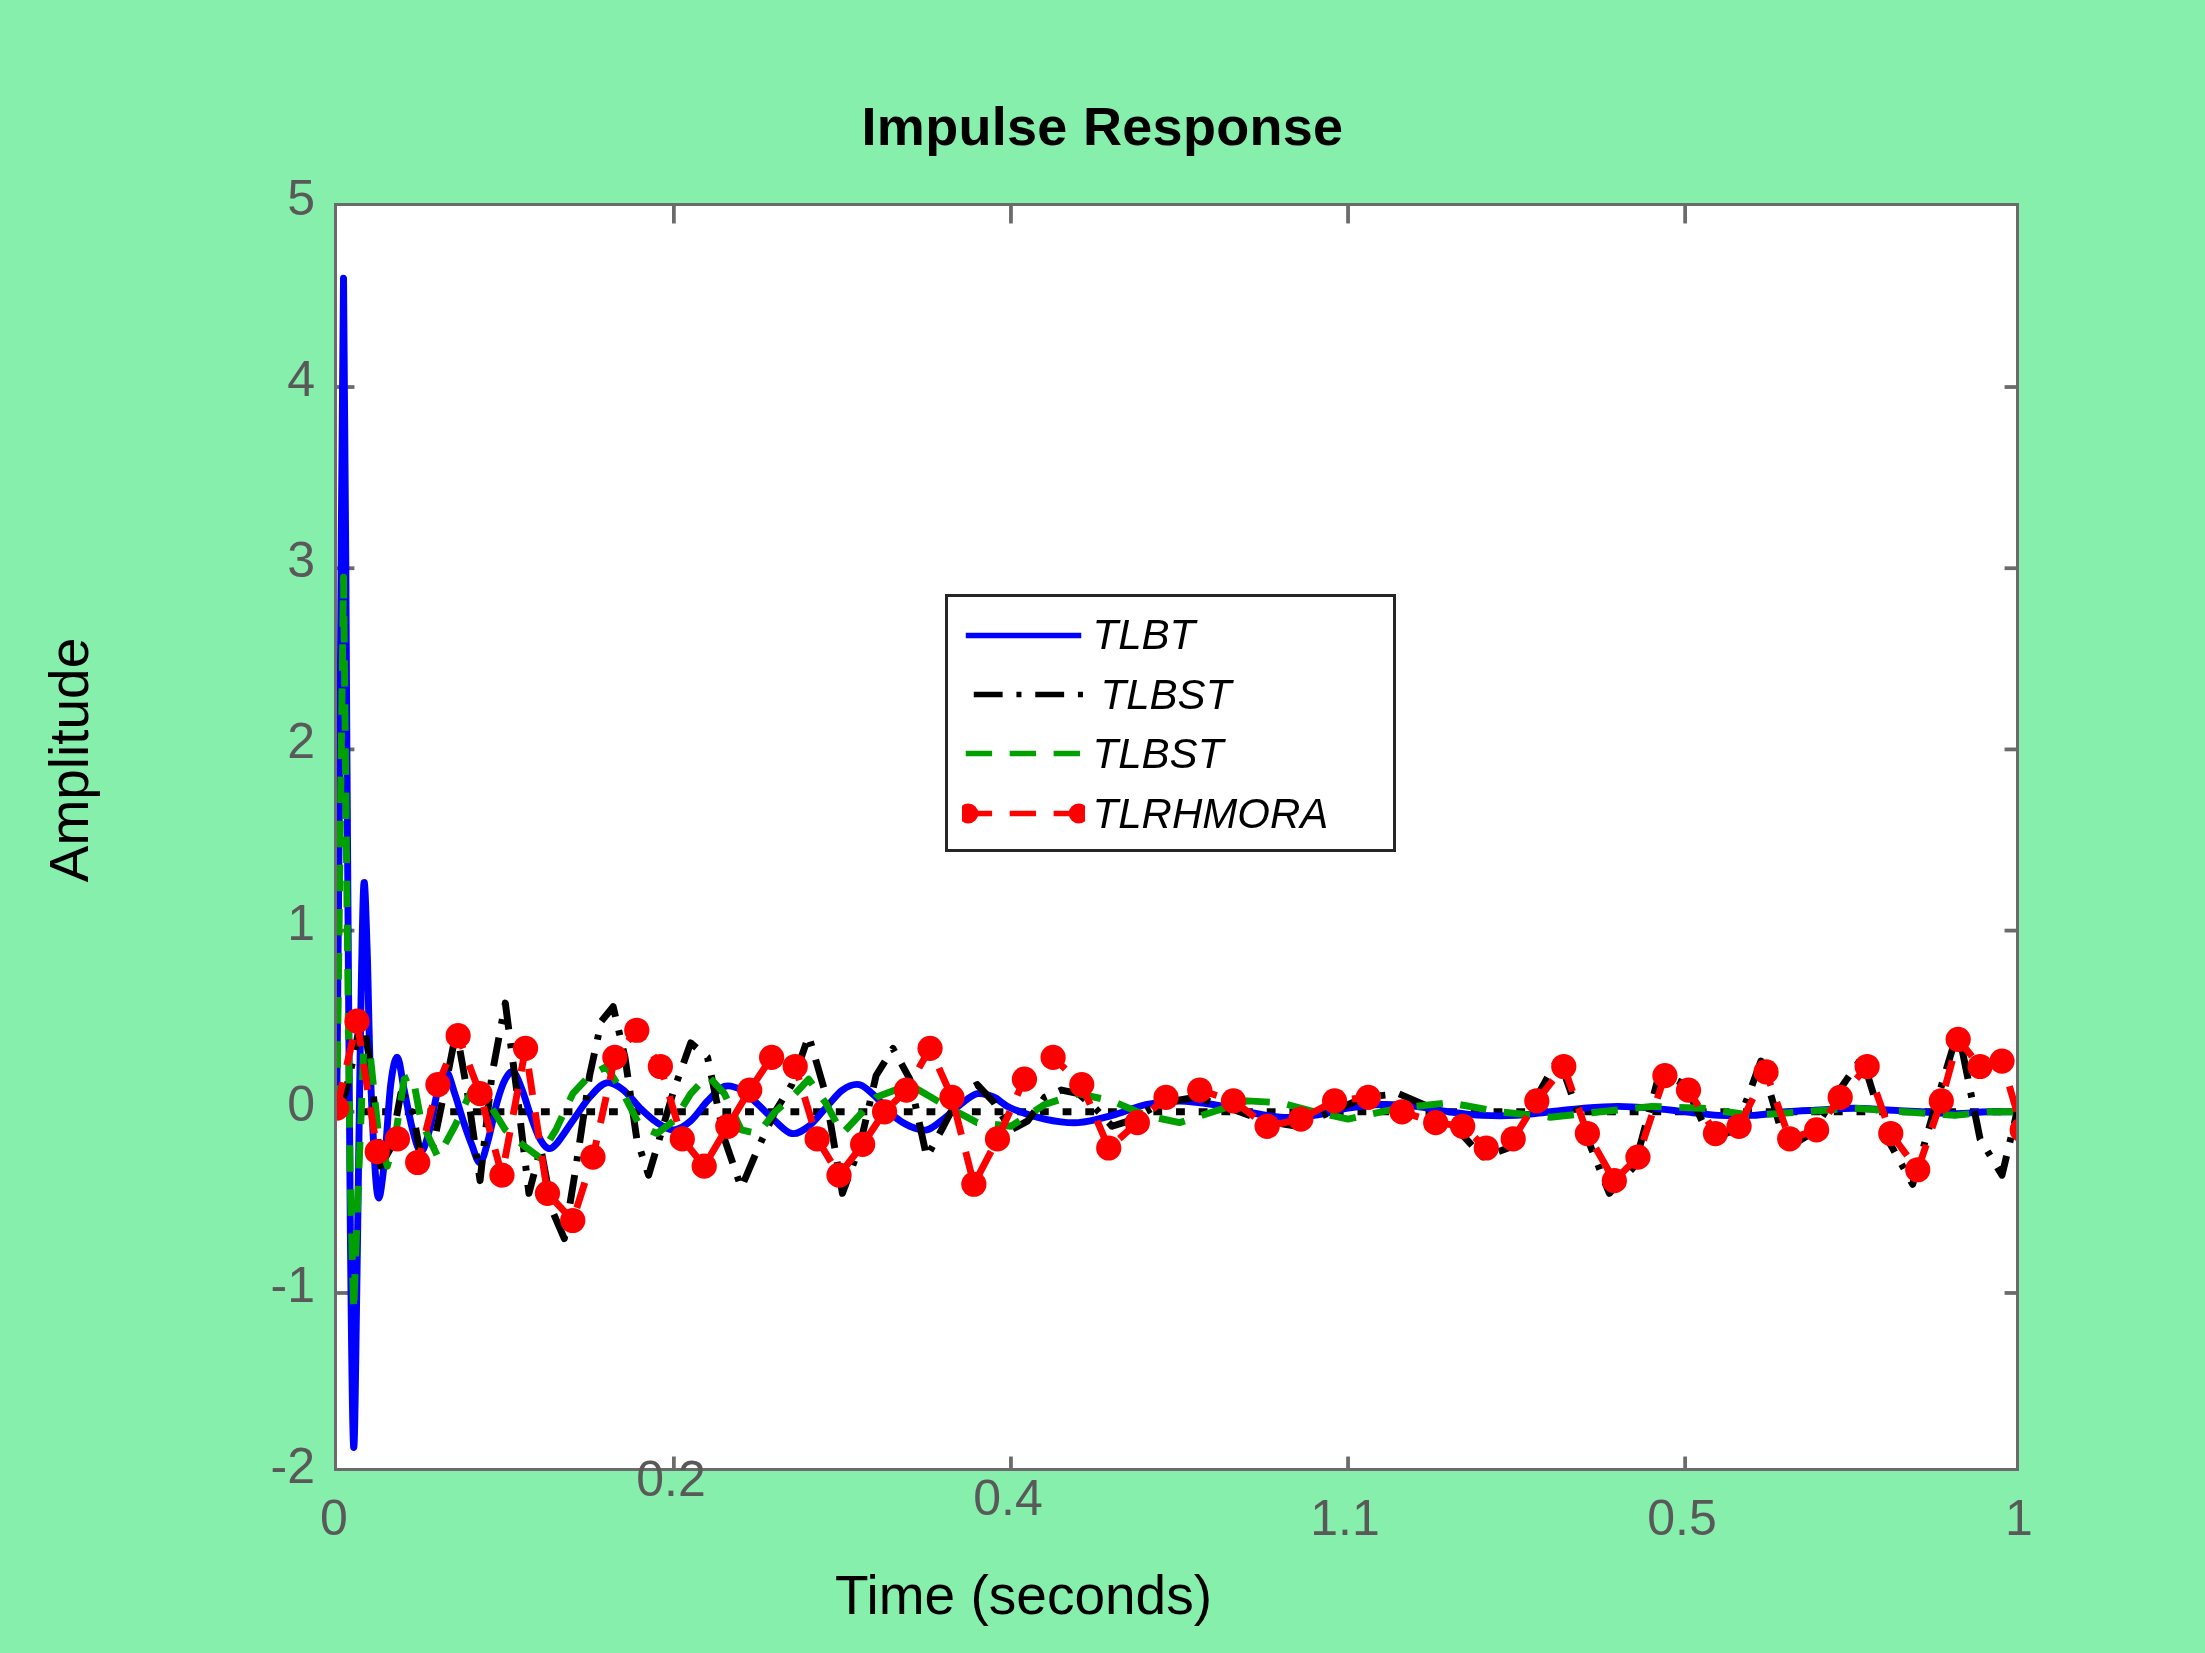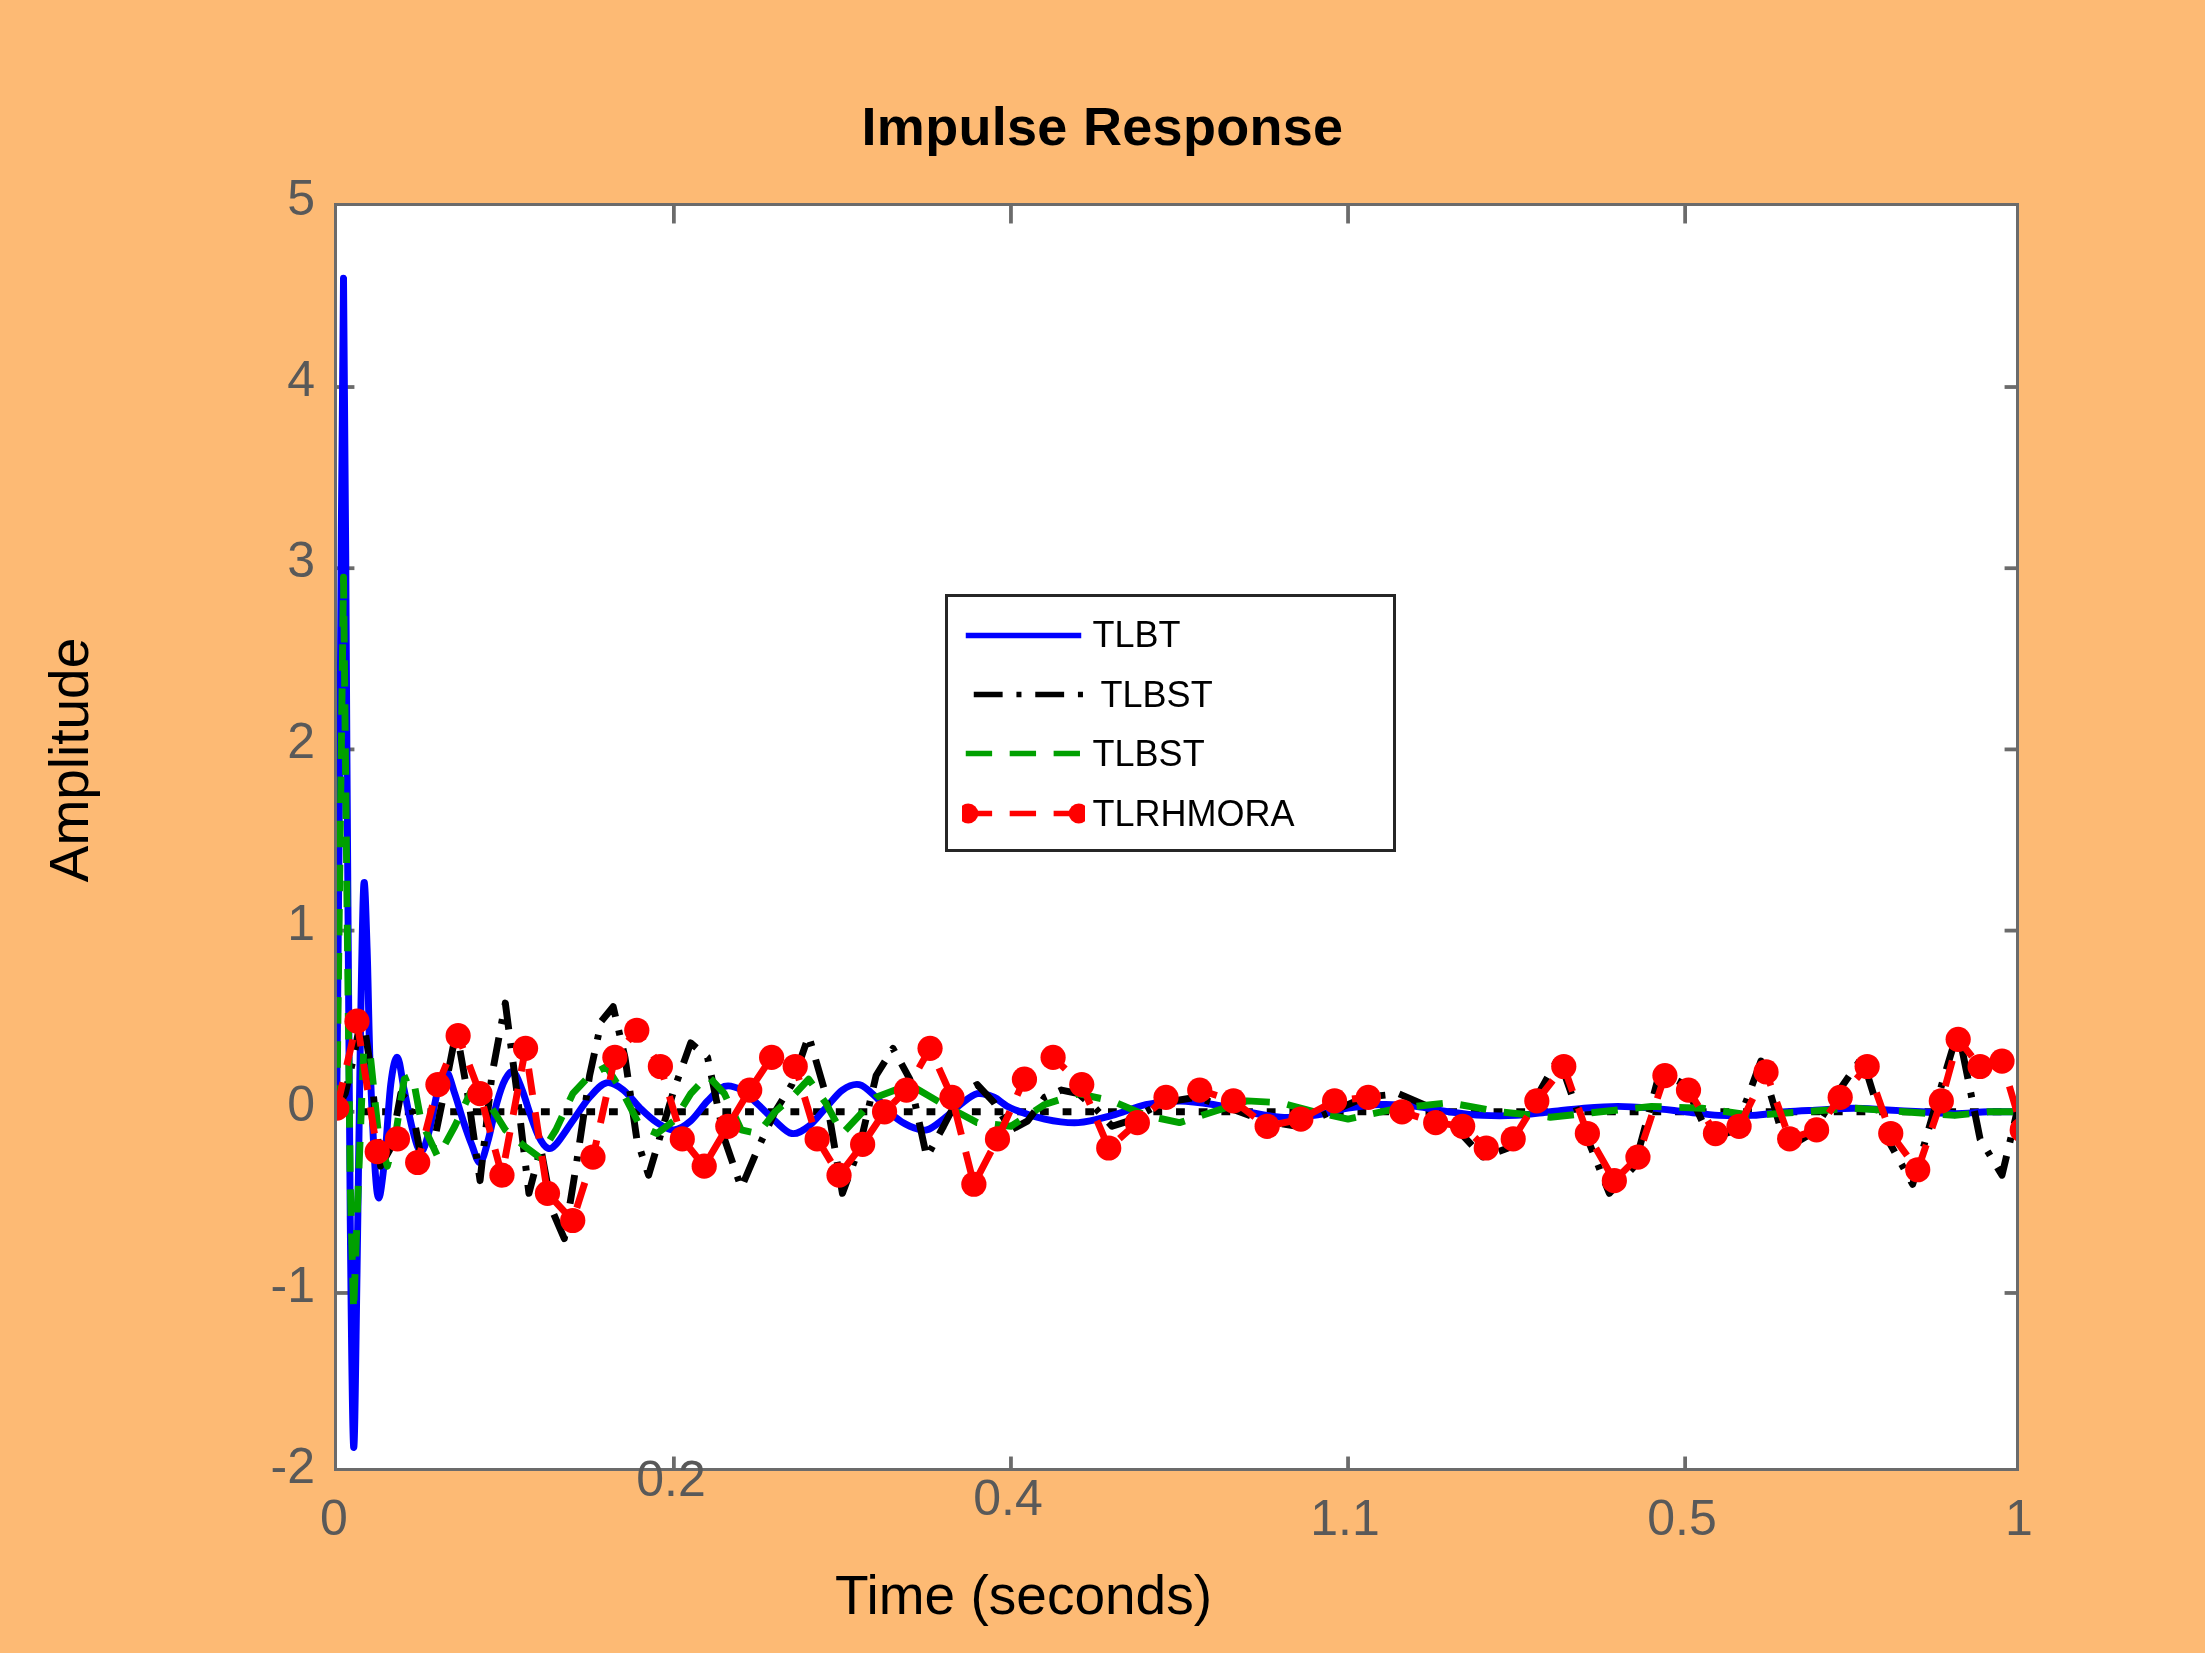--- a/index.html
+++ b/index.html
@@ -10,21 +10,21 @@
   body {
     width: 2205px;
     height: 1654px;
     font-family: "Liberation Sans", sans-serif;
     overflow: hidden;
   }
   #figure {
     position: relative;
     width: 2205px;
     height: 1654px;
-    background: #fdba74;
+    background: #86efac;
   }
   
   #chart-title {
     position: absolute;
     left: 0;
     top: 95px;
     width: 2205px;
     text-align: center;
     font-size: 54px;
     font-weight: bold;
@@ -109,25 +109,26 @@
     display: flex;
     align-items: center;
   }
   .legend-sample {
     width: 123px;
     height: 59px;
     margin-left: 14px;
     flex: 0 0 auto;
   }
   .legend-label {
-    font-size: 36px;
+    font-size: 42px;
     color: #000000;
     margin-left: 7.6px;
     white-space: nowrap;
     font-family: "Liberation Sans", sans-serif;
+    font-style: italic;
   }
 </style>
 </head>
 <body>
 
 <div id="figure">
 
   <div id="chart-title">Impulse Response</div>
 
   <div id="plot-area">

